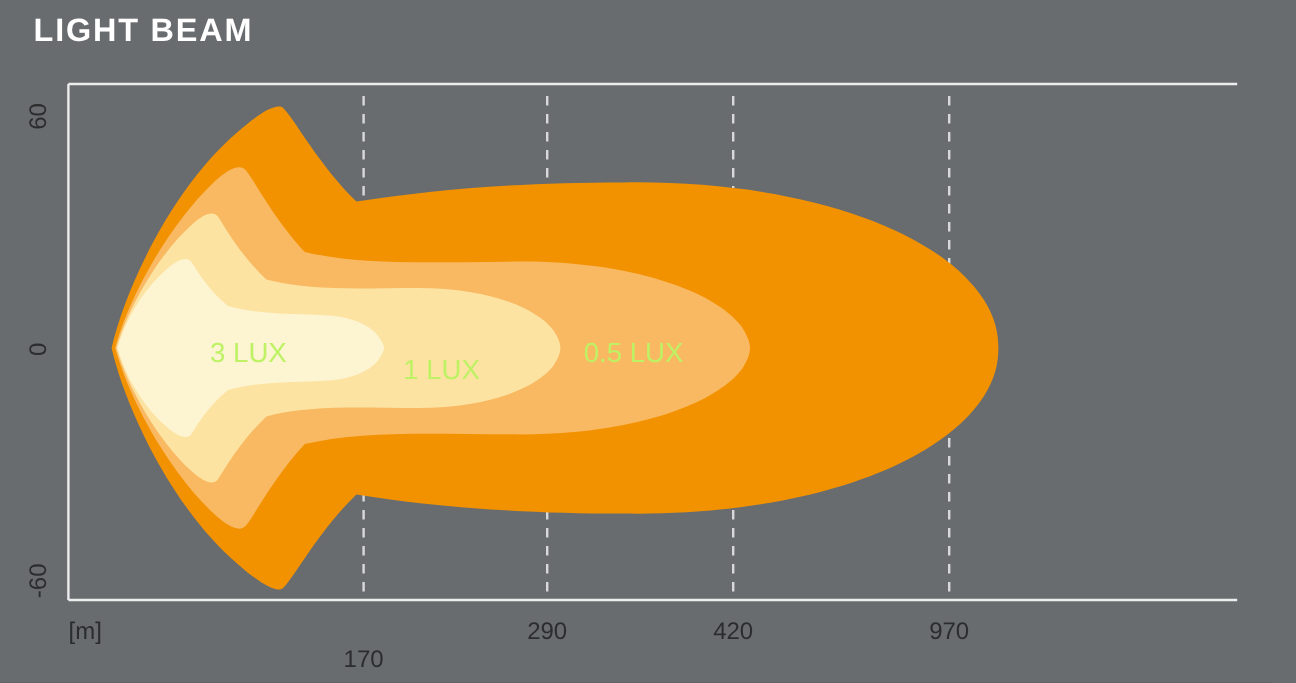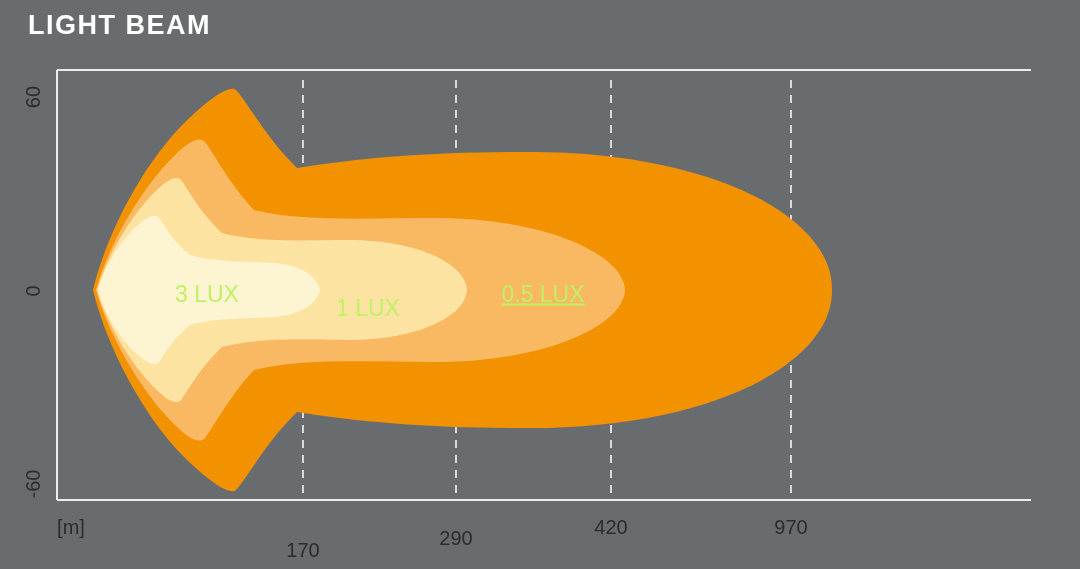--- a/index.html
+++ b/index.html
@@ -107,21 +107,21 @@
              C 157,366 151,365 143,359
              C 123,344 105,316 98,290 Z" fill="#FDF4D2"></path>
   </svg>
 
   <span class="lbl rot" style="left:33px; top:97px;">60</span>
   <span class="lbl rot" style="left:33px; top:291px;">0</span>
   <span class="lbl rot" style="left:33px; top:484px;">-60</span>
 
   <span class="lbl" style="left:71px;  top:527px;">[m]</span>
   <span class="lbl" style="left:303px; top:550px;text-align:right;">170</span>
-  <span class="lbl" style="left:456px; top:538px;">290</span>
+  <span class="lbl" style="left:456px; top:527px;">290</span>
   <span class="lbl" style="left:611px; top:527px;">420</span>
   <span class="lbl" style="left:791px; top:527px;">970</span>
 
   <span class="lux" style="left:207px; top:294px;">3 LUX</span>
   <span class="lux" style="left:368px; top:308px;">1 LUX</span>
-  <span class="lux" style="left:543px; top:294px;text-decoration:underline;">0.5 LUX</span>
+  <span class="lux" style="left:528px; top:294px;">0.5 LUX</span>
 
 </div>
 
 </body></html>

